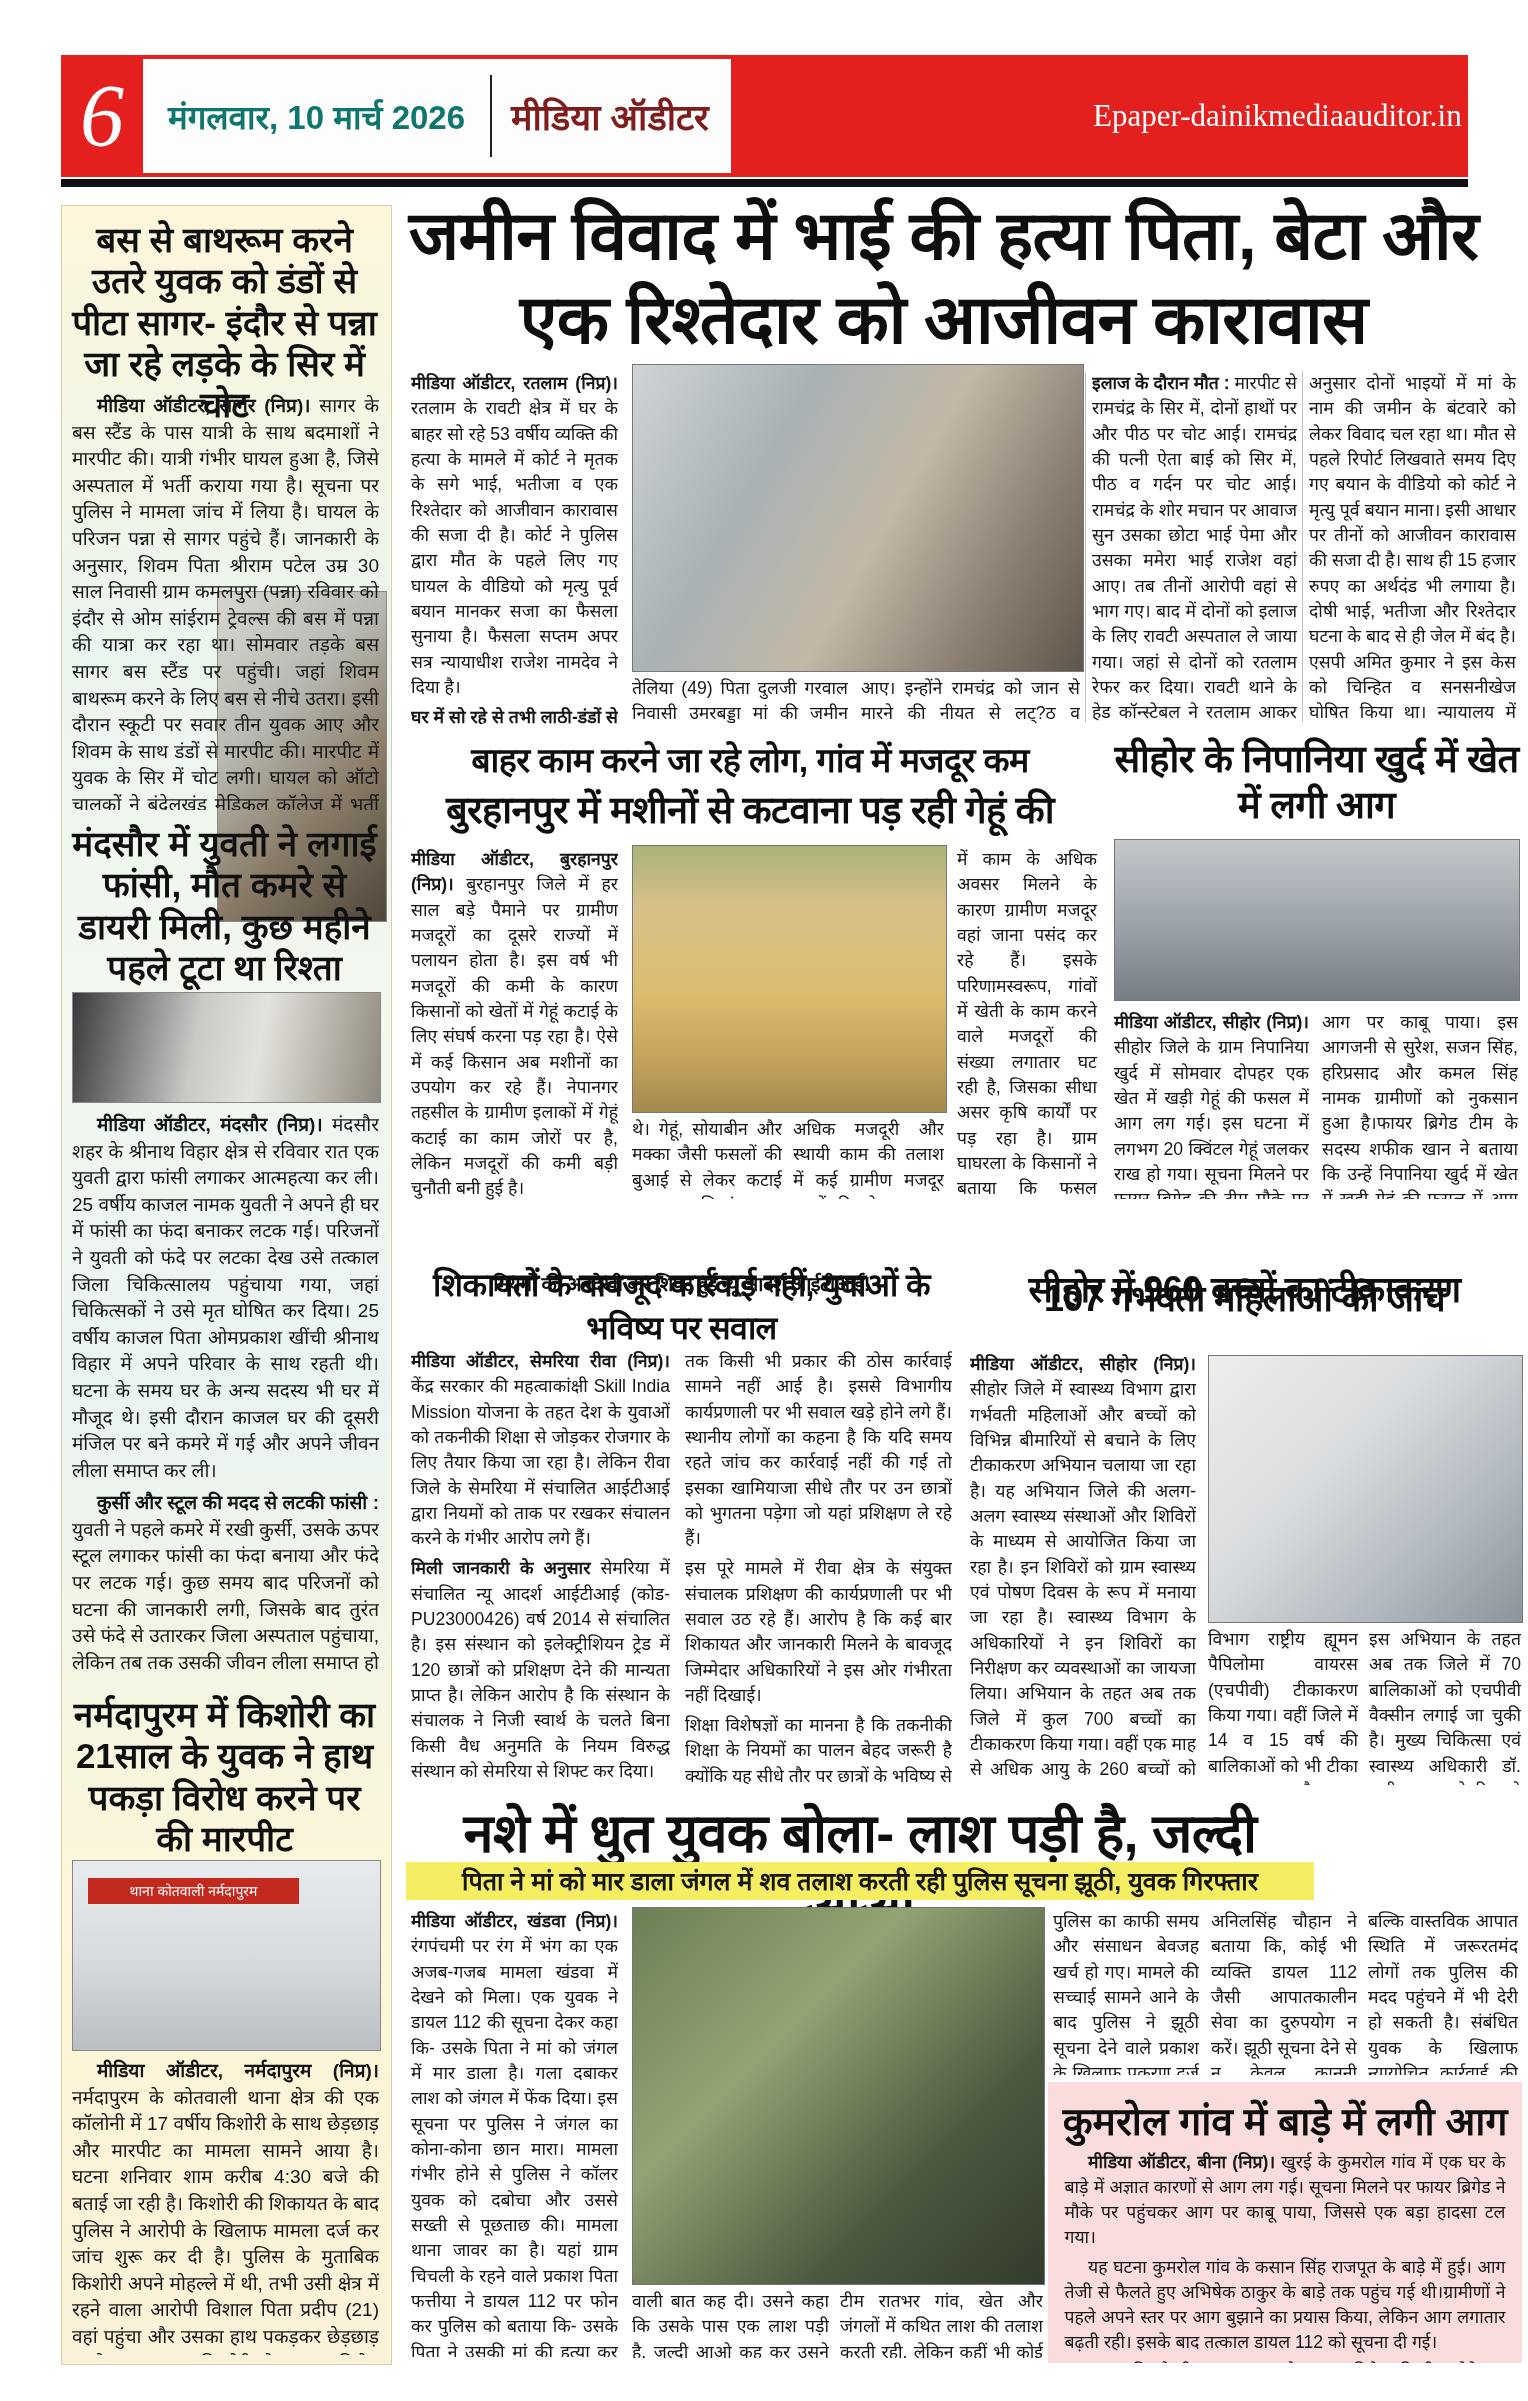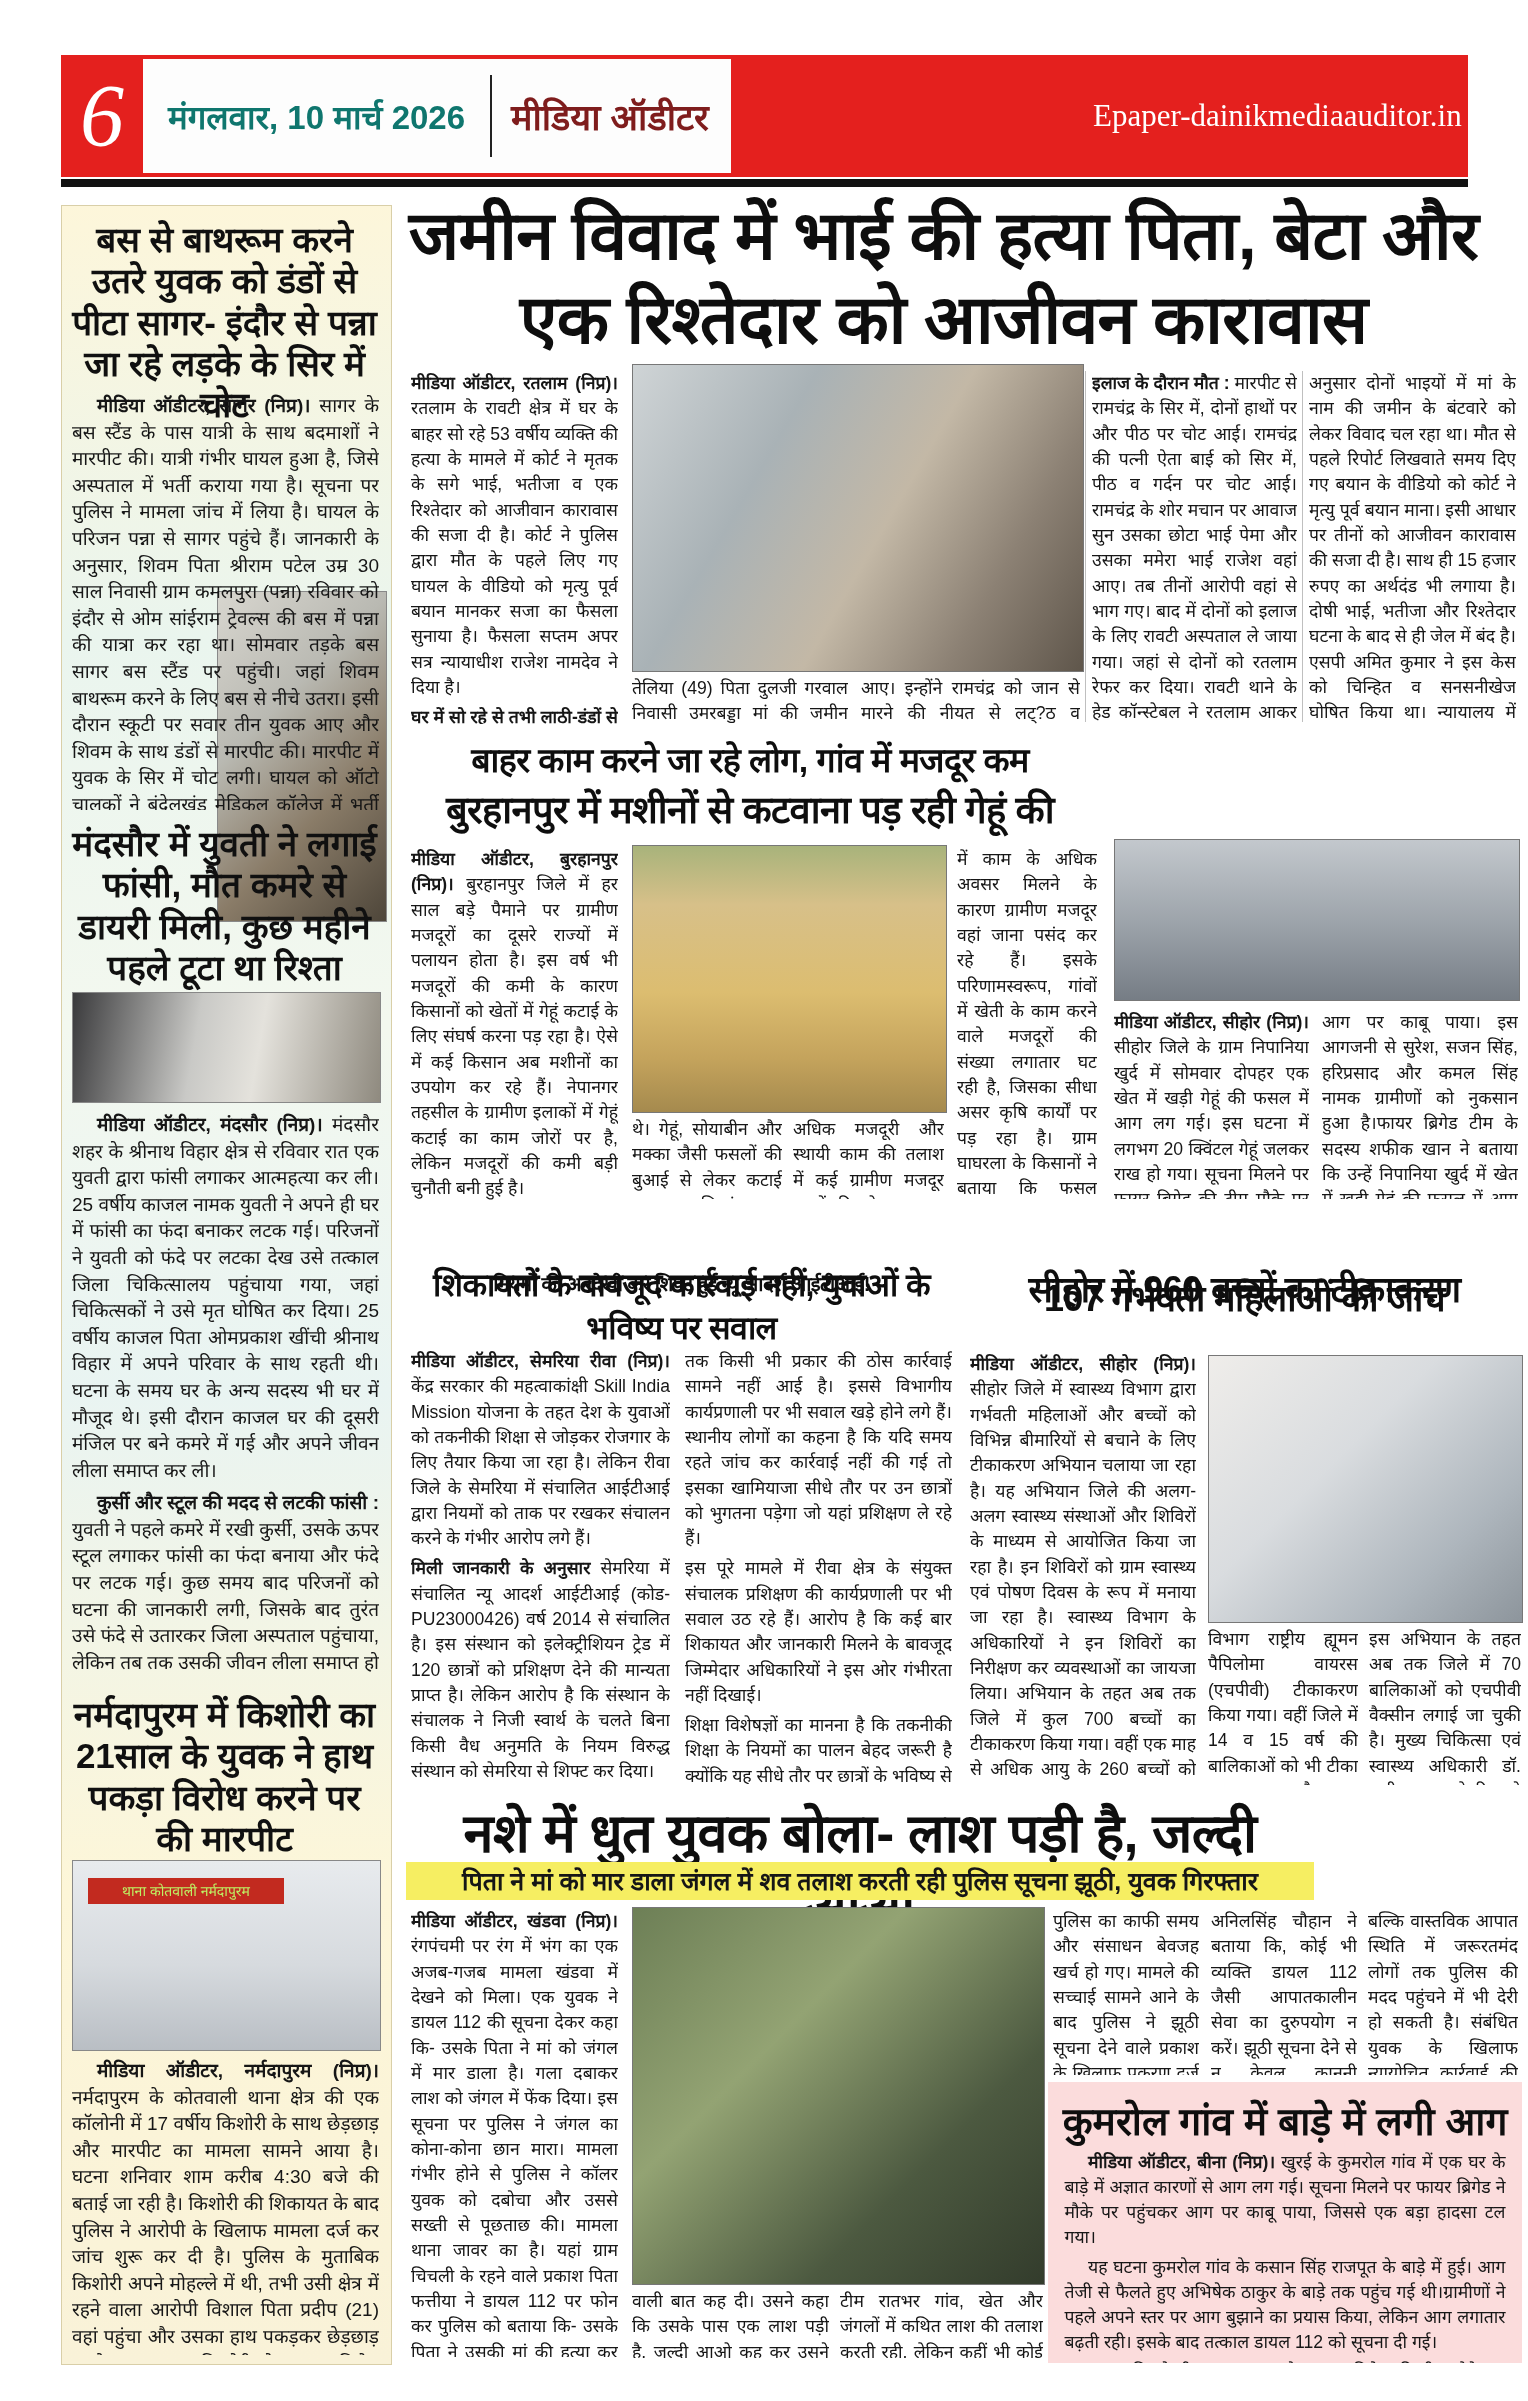--- a/index.html
+++ b/index.html
@@ -31,21 +31,21 @@
   .lc-head{left:69px;width:311px;font-weight:800;font-size:35px;line-height:1.18;text-align:center;color:#101010;}
   .lc-body{left:72px;width:307px;font-size:19px;line-height:1.40;text-align:justify;overflow:hidden;}
   .lc-body p{margin:0 0 5.9px 0;text-indent:25px;}
   
   #photo-patient{left:217px;top:591px;width:168px;height:329px;border:0.6px solid #888;
     background:linear-gradient(135deg,#d8d6cf 0%,#b9b9b2 35%,#8a7c68 65%,#4e463a 100%);}
   #photo-stretcher{left:72px;top:992px;width:307px;height:109px;border:0.6px solid #888;
     background:linear-gradient(100deg,#3a3a3c 0%,#c9c9c6 40%,#e4e2dc 60%,#8f8a7f 100%);}
   #photo-station{left:72px;top:1860px;width:307px;height:189px;border:0.6px solid #888;
     background:linear-gradient(180deg,#e8ebee 0%,#d6dade 55%,#b9bec4 100%);}
-  #station-sign{left:88px;top:1878px;width:196px;height:26px;background:#c22a1f;color:#bef264;font-size:14px;
+  #station-sign{left:88px;top:1878px;width:211px;height:26px;background:#c22a1f;color:#ffffff;font-size:14px;
     line-height:26px;text-align:center;overflow:hidden;}
   #photo-accused{left:632px;top:364px;width:450px;height:306px;border:0.6px solid #777;
     background:linear-gradient(120deg,#cfd4d6 0%,#a9b2b6 30%,#c3b8a6 55%,#8c8174 78%,#5f564b 100%);}
   #photo-wheat{left:632px;top:845px;width:313px;height:266px;border:0.6px solid #777;
     background:linear-gradient(180deg,#a8b37b 0%,#d7c089 22%,#dcbd70 55%,#c4a35c 80%,#a58a4e 100%);}
   #photo-burnt{left:1114px;top:839px;width:404px;height:160px;border:0.6px solid #777;
     background:linear-gradient(180deg,#c3c8cd 0%,#9aa1a8 55%,#767d85 100%);}
   #photo-vacc{left:1208px;top:1355px;width:313px;height:266px;border:0.6px solid #777;
     background:linear-gradient(135deg,#efedea 0%,#d9dcdf 40%,#aeb6bd 75%,#8d959c 100%);}
   #photo-forest{left:632px;top:1907px;width:411px;height:376px;border:0.6px solid #777;
@@ -147,20 +147,21 @@
   <div class="abs photo" id="photo-wheat"></div>
 
   <div class="abs mcol" style="left:411px;top:847px;width:207px;height:353px;">
     <p><span class="byline">मीडिया ऑडीटर, बुरहानपुर (निप्र)।</span>
        <span>बुरहानपुर जिले में हर साल बड़े पैमाने पर ग्रामीण मजदूरों का दूसरे राज्यों में पलायन होता है। इस वर्ष भी मजदूरों की कमी के कारण किसानों को खेतों में गेहूं कटाई के लिए संघर्ष करना पड़ रहा है। ऐसे में कई किसान अब मशीनों का उपयोग कर रहे हैं। नेपानगर तहसील के ग्रामीण इलाकों में गेहूं कटाई का काम जोरों पर है, लेकिन मजदूरों की कमी बड़ी चुनौती बनी हुई है।</span></p>
   </div>
   <div class="abs mcol" style="left:632px;top:1117px;width:150px;height:82px;">थे। गेहूं, सोयाबीन और मक्का जैसी फसलों की बुआई से लेकर कटाई तक का अधिकांश काम मजदूरों द्वारा ही किया जाता था। लेकिन, पिछले कुछ वर्षों में बेहतर रोजगार,</div>
   <div class="abs mcol" style="left:793px;top:1117px;width:151px;height:82px;">अधिक मजदूरी और स्थायी काम की तलाश में कई ग्रामीण मजदूर शहरों की ओर रुख कर रहे हैं। शहरों में रोजगार के कार्य, फैक्ट्रियों और अन्य क्षेत्रों</div>
   <div class="abs mcol" style="left:957px;top:847px;width:140px;height:353px;">में काम के अधिक अवसर मिलने के कारण ग्रामीण मजदूर वहां जाना पसंद कर रहे हैं। इसके परिणामस्वरूप, गांवों में खेती के काम करने वाले मजदूरों की संख्या लगातार घट रही है, जिसका सीधा असर कृषि कार्यों पर पड़ रहा है। ग्राम घाघरला के किसानों ने बताया कि फसल तैयार होने के बाद उसकी समय पर कटाई अत्यंत महत्वपूर्ण होती है। मजदूरों की अनुपलब्धता के कारण गेहूं कटाई में देरी होने से, बारिश व अन्य मौसमी आपदाओं से फसल को नुकसान होने का खतरा बना रहता है। इस समस्या से निपटने के लिए अब किसान गेहूं कटाई वाली मशीनों और अन्य आधुनिक उपकरणों का उपयोग कर रहे हैं।</div>
 
+  <div class="abs headline" id="fire-head">सीहोर के निपानिया खुर्द में खेत में लगी आग</div>
   <div class="abs photo" id="photo-burnt"></div>
   <div class="abs mcol" style="left:1114px;top:1010px;width:195px;height:189px;">
     <p class="noind"><span class="byline">मीडिया ऑडीटर, सीहोर (निप्र)।</span>
        <span>सीहोर जिले के ग्राम निपानिया खुर्द में सोमवार दोपहर एक खेत में खड़ी गेहूं की फसल में आग लग गई। इस घटना में लगभग 20 क्विंटल गेहूं जलकर राख हो गया। सूचना मिलने पर फायर ब्रिगेड की टीम मौके पर पहुंची और</span></p>
   </div>
   <div class="abs mcol" style="left:1322px;top:1010px;width:196px;height:189px;">आग पर काबू पाया। इस आगजनी से सुरेश, सजन सिंह, हरिप्रसाद और कमल सिंह नामक ग्रामीणों को नुकसान हुआ है।फायर ब्रिगेड टीम के सदस्य शफीक खान ने बताया कि उन्हें निपानिया खुर्द में खेत में खड़ी गेहूं की फसल में आग लगने की सूचना मिली थी।</div>
 
   <div class="abs headline" id="iti-head1">नियमों की अनदेखी कर शिफ्ट हुई न्यू आदर्श आईटीआई!</div>
   <div class="abs headline" id="iti-head2">शिकायतों के बावजूद कार्रवाई नहीं, युवाओं के भविष्य पर सवाल</div>
   <div class="abs mcol" style="left:411px;top:1349px;width:259px;height:435px;">

